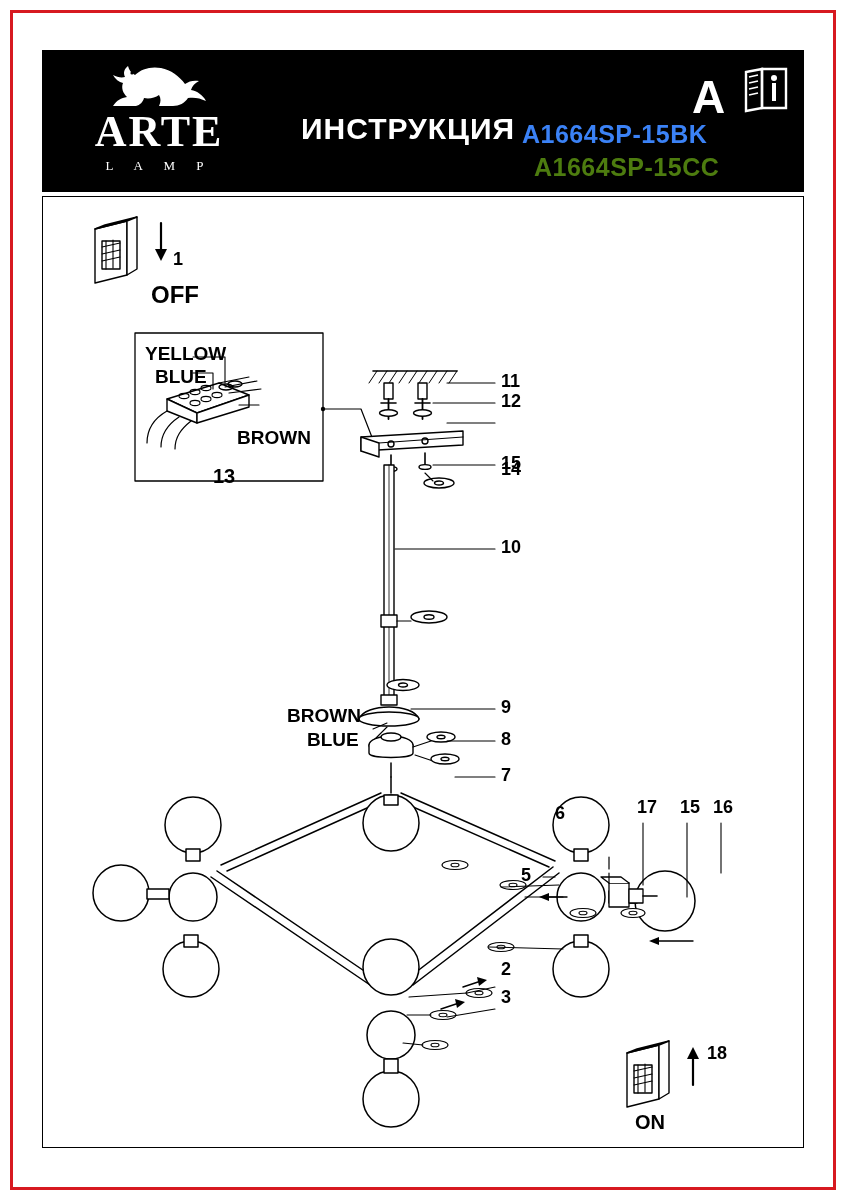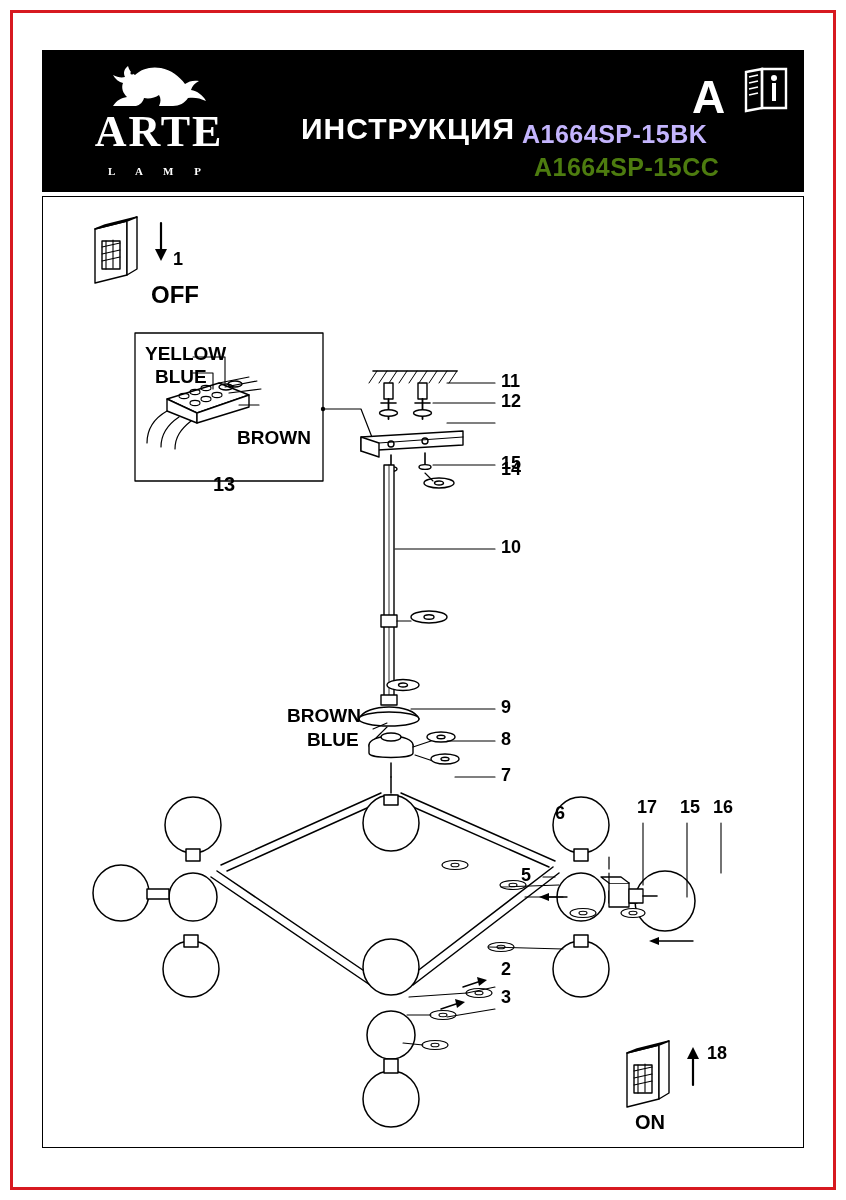--- a/index.html
+++ b/index.html
@@ -60,25 +60,24 @@
     font-family: "Liberation Serif", serif;
     font-size: 44px;
     font-weight: bold;
     letter-spacing: 2px;
     line-height: 44px;
     color: #ffffff;
     margin-top: -2px;
   }
   .logo-sub {
     font-family: "Liberation Serif", serif;
-    font-size: 11px;
+    font-size: 13px;
     letter-spacing: 9px;
     color: #ffffff;
-    margin-top: 11px;
-    font-weight: bold;
+    margin-top: 4px;
   }
   .title-en {
     position: absolute;
     left: 228px;
     top: 25px;
     font-size: 27px;
     font-weight: bold;
     color: #ffffff;
     letter-spacing: 1.5px;
     font-family: "Liberation Sans", sans-serif;
@@ -93,21 +92,21 @@
     letter-spacing: 1px;
     font-family: "Liberation Sans", sans-serif;
     margin-left: 31px;
   }
   .model-1 {
     position: absolute;
     left: 480px;
     top: 70px;
     font-size: 25px;
     font-weight: bold;
-    color: #c4b5fd;
+    color: #3b82f6;
     font-family: "Liberation Sans", sans-serif;
     letter-spacing: 0.5px;
   }
   .model-2 {
     position: absolute;
     left: 492px;
     top: 103px;
     font-size: 25px;
     font-weight: bold;
     color: #4d7c0f;
@@ -465,21 +464,21 @@
         <path d="M506 696 L496 700 L506 704 Z" fill="#000000" stroke="none"></path>
       </g>
     </svg>
 
     <div class="lbl num" style="left:130px; top:52px;">1</div>
     <div class="lbl word" style="left:108px; top:84px; font-size:24px;">OFF</div>
 
     <div class="lbl word" style="left:102px; top:146px; font-size:19px;">YELLOW</div>
     <div class="lbl word" style="left:112px; top:169px; font-size:19px;">BLUE</div>
     <div class="lbl word" style="left:194px; top:230px; font-size:19px;">BROWN</div>
-    <div class="lbl num" style="left:170px; top:276px; font-size:20px;">13</div>
+    <div class="lbl num" style="left:170px; top:268px; font-size:20px;">13</div>
 
     <div class="lbl num" style="left:458px; top:174px;">11</div>
     <div class="lbl num" style="left:458px; top:194px;">12</div>
     <div class="lbl num" style="left:458px; top:214px;margin-top:48px;">14</div>
     <div class="lbl num" style="left:458px; top:256px;">15</div>
     <div class="lbl num" style="left:458px; top:340px;">10</div>
     <div class="lbl num" style="left:458px; top:500px;">9</div>
     <div class="lbl num" style="left:458px; top:532px;">8</div>
     <div class="lbl num" style="left:458px; top:568px;">7</div>
     <div class="lbl num" style="left:512px; top:606px;">6</div>

